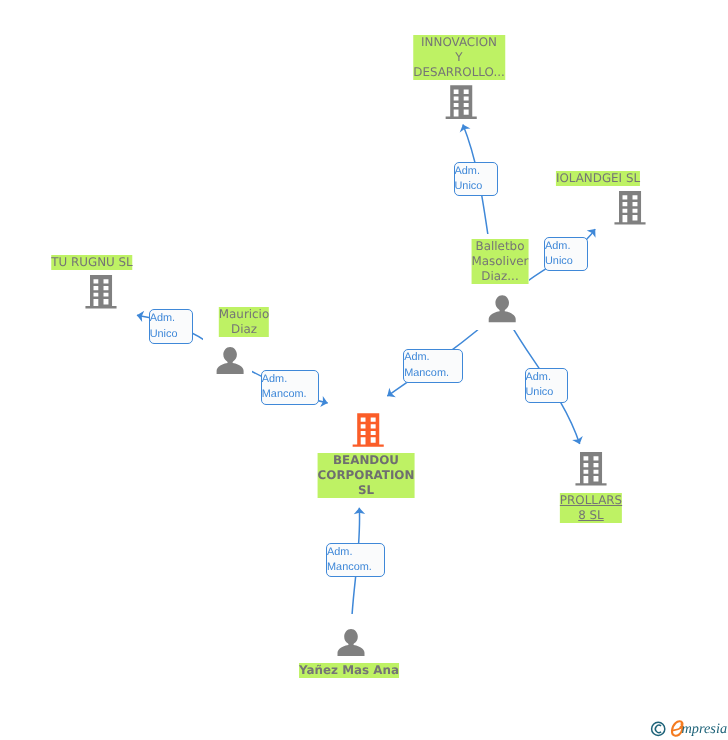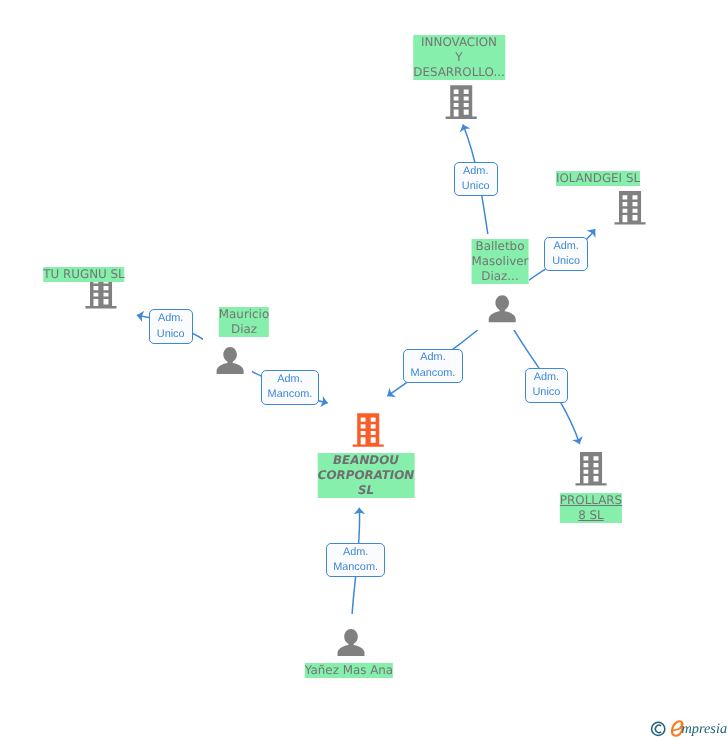--- a/index.html
+++ b/index.html
@@ -1,25 +1,25 @@
 <!DOCTYPE html>
 <html><head>
 <meta charset="utf-8">
 <title>Empresia corporate relationship graph</title>
 <style>
   html,body{margin:0;padding:0;background:#ffffff;}
   body{width:728px;height:740px;font-family:"Liberation Sans",sans-serif;overflow:hidden;position:relative;
       -webkit-font-smoothing:antialiased;text-rendering:geometricPrecision;}
   #graph{position:absolute;left:0;top:0;width:728px;height:740px;display:block;}
   .node-label{position:absolute;font-family:"DejaVu Sans",sans-serif;color:#757575;font-size:11.9px;line-height:15.1px;
-     text-align:center;white-space:pre-line;transform:translateX(-50%);background:#86efac;}
-  .node-label.bold{font-weight:bold;color:#6f6f6f;font-style:italic;}
+     text-align:center;white-space:pre-line;transform:translateX(-50%);background:#bef264;}
+  .node-label.bold{font-weight:bold;color:#6f6f6f;}
   .edge-label{position:absolute;box-sizing:border-box;border:1.3px solid #3f88d8;border-radius:5px;
     background:#fafbfc;color:#3f88d8;font-size:10.9px;line-height:15.4px;text-align:center;white-space:pre-line;
-    display:flex;flex-direction:column;align-items:center;justify-content:center;}
+    display:flex;flex-direction:column;align-items:flex-start;justify-content:center;}
 </style>
 </head>
 <body>
 
 <svg id="graph" viewBox="0 0 728 740" width="728" height="740">
     <g>
       <g>
         <path d="M502,309 C485.5,248.2 486.6,183.7 462.9,124.5" stroke="#3f88d8" stroke-width="1.5" fill="none"></path>
         <path d="M462.90,124.50 L470.42,128.61 L464.55,129.11 L459.69,132.45 Z" fill="#3f88d8"></path>
       </g>
@@ -85,31 +85,31 @@
       <path d="M680.4,727.6 c1.6,-1.6 2.4,-3.6 1.8,-4.9 c-0.9,-2.0 -4.3,-1.9 -6.6,0.3 c-2.1,2.0 -3.4,5.0 -3.6,7.7 c-0.2,2.9 1.1,4.8 3.3,5.0 c2.3,0.2 4.8,-1.7 6.2,-4.3 c0.8,-1.6 1.2,-3.3 1.1,-4.7 c-0.1,-1.2 -0.5,-2.2 -1.2,-2.7" fill="none" stroke="#f47b20" stroke-width="2.1" stroke-linecap="round" stroke-linejoin="round"></path>
       <path d="M673.3,730.3 c2.6,-0.3 6.5,-1.4 8.8,-2.9" fill="none" stroke="#f47b20" stroke-width="1.7" stroke-linecap="round"></path>
       <text x="681.5" y="733.2" font-family="&quot;Liberation Serif&quot;,serif" font-style="italic" font-size="14.3px" fill="#1e6379">mpresia</text>
     </g>
   </svg>
 
 <div class="node-label" style="left: 459px; top: 35px;">INNOVACION
 Y
 DESARROLLO...</div>
 <div class="node-label" style="left: 598px; top: 171px;">IOLANDGEI  SL</div>
-<div class="node-label" style="left: 84px; top: 255px; margin-top: 12px;">TU RUGNU  SL</div>
+<div class="node-label" style="left: 92px; top: 255px;">TU RUGNU  SL</div>
 <div class="node-label" style="left: 500px; top: 239px;">Balletbo
 Masoliver
 Diaz...</div>
 <div class="node-label" style="left: 244px; top: 307px;">Mauricio
 Diaz</div>
 <div class="node-label bold" style="left: 366px; top: 453px;">BEANDOU
 CORPORATION
 SL</div>
 <div class="node-label" style="left: 591px; top: 493px; text-decoration: underline;">PROLLARS
 8 SL</div>
-<div class="node-label" style="left: 349px; top: 663px;">Yañez Mas Ana</div>
+<div class="node-label" style="left: 349px; top: 663px; font-weight: bold;">Yañez Mas Ana</div>
 <div class="edge-label" style="left: 453.5px; top: 162px; width: 44.5px; height: 34.4px;"><span>Adm.</span><span>Unico</span></div>
 <div class="edge-label" style="left: 544px; top: 236.8px; width: 44.2px; height: 34.4px;"><span>Adm.</span><span>Unico</span></div>
 <div class="edge-label" style="left: 403.2px; top: 348.6px; width: 59.6px; height: 34.2px;"><span>Adm.</span><span>Mancom.</span></div>
 <div class="edge-label" style="left: 524.5px; top: 368.4px; width: 43.8px; height: 34.2px;"><span>Adm.</span><span>Unico</span></div>
 <div class="edge-label" style="left: 148.7px; top: 309.2px; width: 44px; height: 34.8px;"><span>Adm.</span><span>Unico</span></div>
 <div class="edge-label" style="left: 260.8px; top: 370.2px; width: 58.4px; height: 34.6px;"><span>Adm.</span><span>Mancom.</span></div>
 <div class="edge-label" style="left: 326px; top: 543px; width: 59.2px; height: 34px;"><span>Adm.</span><span>Mancom.</span></div>
 
 </body></html>

